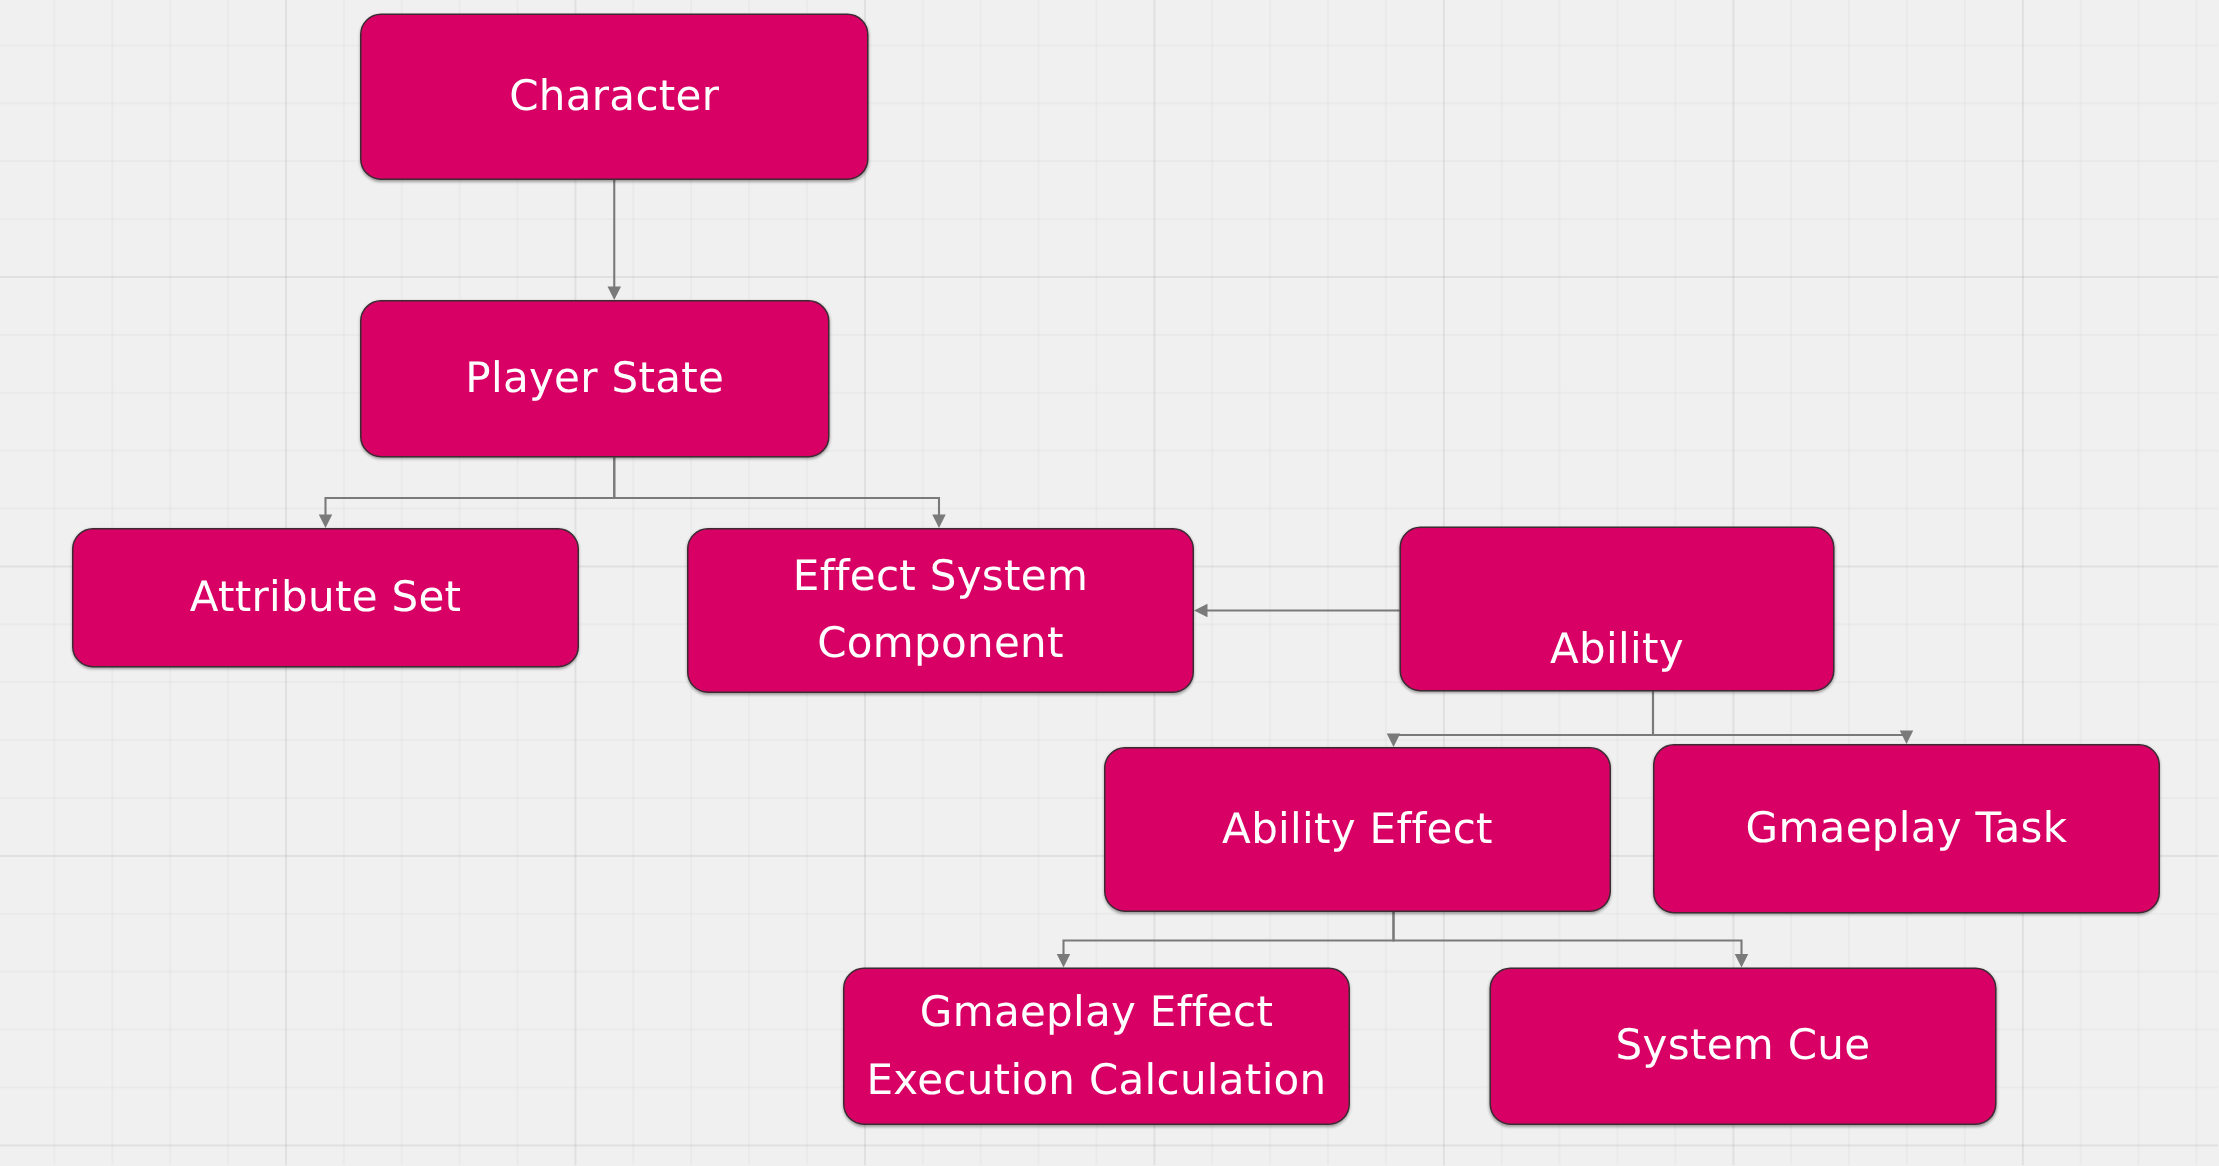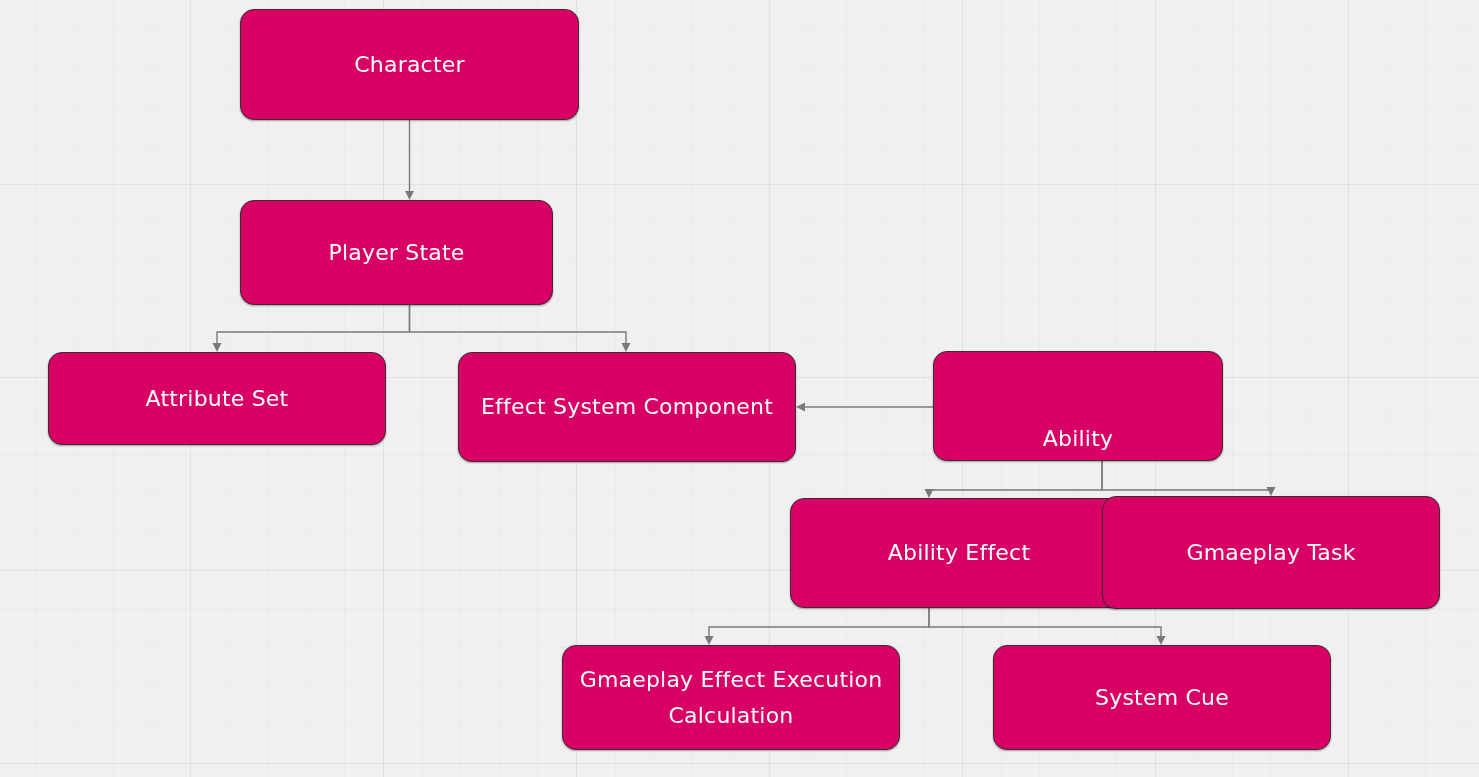--- a/index.html
+++ b/index.html
@@ -38,21 +38,21 @@
   .node {
     position: absolute;
     box-sizing: border-box;
     display: flex;
     align-items: center;
     justify-content: center;
     text-align: center;
     border-radius: 14px;
     border: 1px solid #3d2b33;
     color: #ffffff;
-    font-size: 22px;
+    font-size: 28px;
     font-weight: 400;
     line-height: 1.6;
     letter-spacing: 0.2px;
     padding: 4px 13px;
     box-shadow: 0 1px 2px rgba(0,0,0,0.35);
     user-select: none;
   }
   .node-label {
     display: block;
     width: 100%;
@@ -91,21 +91,21 @@
       </div>
       <div class="node" style="left: 48px; top: 352px; width: 338px; height: 93px; background: rgb(216, 0, 101); border-color: rgb(61, 43, 51); color: rgb(255, 255, 255);">
         <span class="node-label">Attribute Set</span>
       </div>
       <div class="node" style="left: 458px; top: 352px; width: 338px; height: 110px; background: rgb(216, 0, 101); border-color: rgb(61, 43, 51); color: rgb(255, 255, 255);">
         <span class="node-label">Effect System Component</span>
       </div>
       <div class="node" style="left: 933px; top: 351px; width: 290px; height: 110px; background: rgb(216, 0, 101); border-color: rgb(61, 43, 51); color: rgb(255, 255, 255); align-items: flex-end;">
         <span class="node-label">Ability</span>
       </div>
-      <div class="node" style="left: 790px; top: 498px; width: 338px; height: 110px; background: rgb(216, 0, 101); border-color: rgb(61, 43, 51); color: rgb(255, 255, 255);">
+      <div class="node" style="left: 736px; top: 498px; width: 338px; height: 110px; background: rgb(216, 0, 101); border-color: rgb(61, 43, 51); color: rgb(255, 255, 255);">
         <span class="node-label">Ability Effect</span>
       </div>
       <div class="node" style="left: 1102px; top: 496px; width: 338px; height: 113px; background: rgb(216, 0, 101); border-color: rgb(61, 43, 51); color: rgb(255, 255, 255);">
         <span class="node-label">Gmaeplay Task</span>
       </div>
       <div class="node" style="left: 562px; top: 645px; width: 338px; height: 105px; background: rgb(216, 0, 101); border-color: rgb(61, 43, 51); color: rgb(255, 255, 255);">
         <span class="node-label">Gmaeplay Effect Execution Calculation</span>
       </div>
       <div class="node" style="left: 993px; top: 645px; width: 338px; height: 105px; background: rgb(216, 0, 101); border-color: rgb(61, 43, 51); color: rgb(255, 255, 255);">
         <span class="node-label">System Cue</span>

